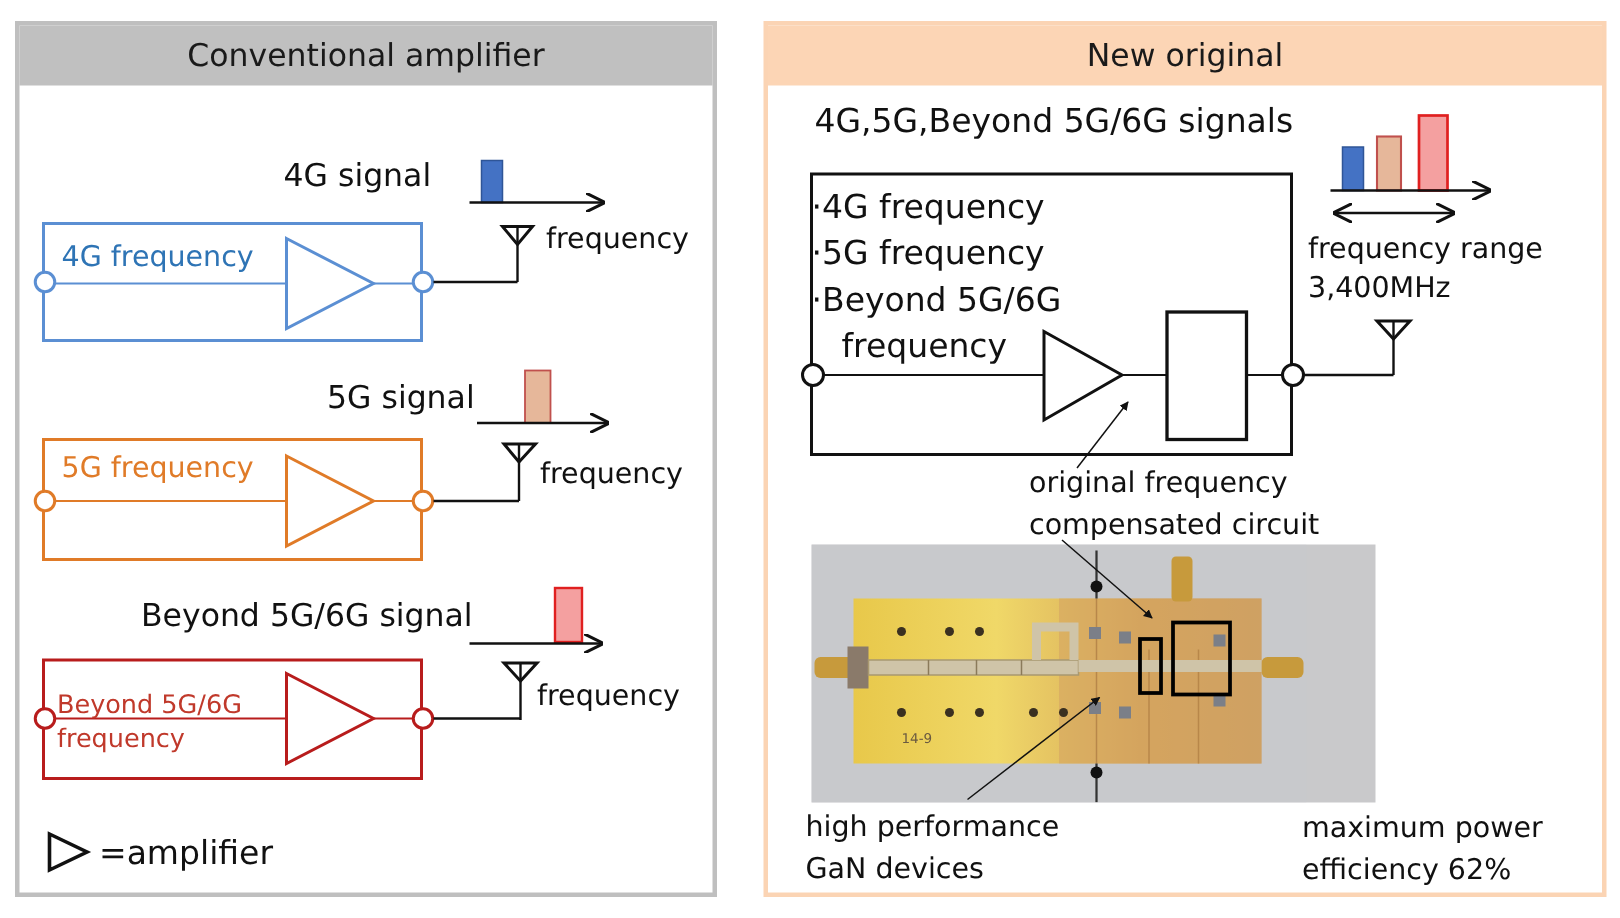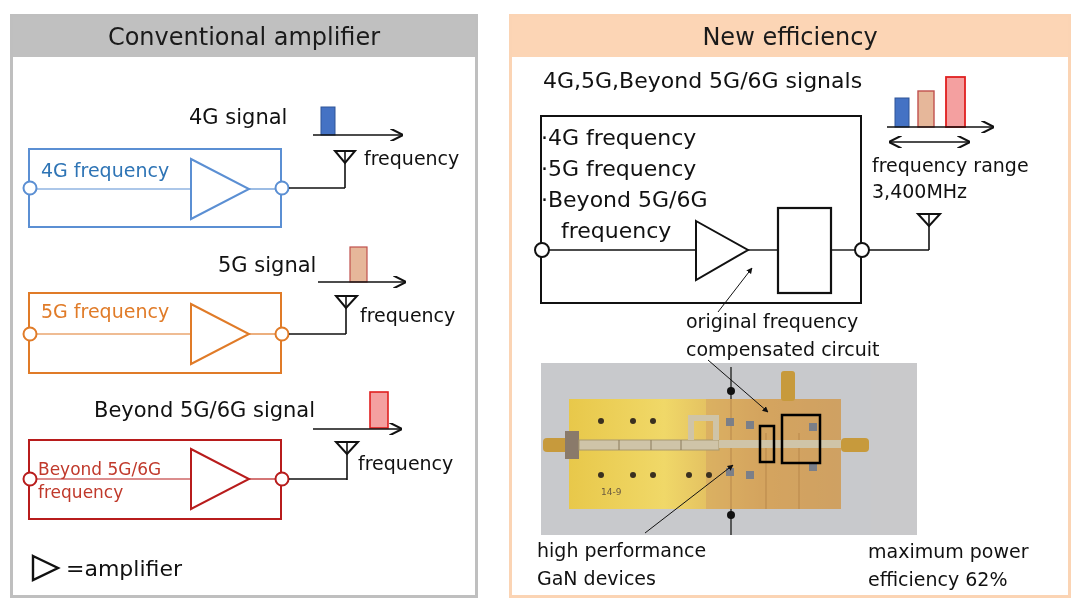--- a/index.html
+++ b/index.html
@@ -1,36 +1,36 @@
 <!DOCTYPE html>
 <html><head>
 <meta charset="utf-8">
 <style>
   html, body { margin: 0; padding: 0; background: #ffffff; }
   body { width: 1080px; height: 612px; position: relative; overflow: hidden;
          font-family: "DejaVu Sans", sans-serif; color: #1a1a1a; }
   .panel { position: absolute; box-sizing: border-box; }
   #left-panel { left: 10px; top: 14px; width: 468px; height: 584px; border: 3px solid #bfbfbf; background: #fff; }
   #right-panel { left: 509px; top: 14px; width: 562px; height: 584px; border: 3px solid #fbd4b4; background: #fff; }
-  .panel-header { position: absolute; left: 0; top: 0; right: 0; height: 40px; display: flex; align-items: center; justify-content: center; font-size: 24px; color: #1a1a1a; }
+  .panel-header { position: absolute; left: 0; top: 0; right: 0; height: 40px; display: flex; align-items: center; justify-content: center; font-size: 21px; color: #1a1a1a; }
   #left-panel .panel-header { background: #c0c0c0; }
   #right-panel .panel-header { background: #fcd5b5; }
   svg.diagram { position: absolute; left: 0; top: 0; }
   .lbl { font-family: "DejaVu Sans", sans-serif; }
   .photo { position: absolute; left: 541px; top: 363px; width: 376px; height: 172px; background: #c9c9cb; overflow: hidden; }
 </style>
 </head>
 <body>
 
 <div id="left-panel" class="panel">
   <div class="panel-header">Conventional amplifier</div>
 </div>
 
 <div id="right-panel" class="panel">
-  <div class="panel-header">New efficiency</div>
+  <div class="panel-header">New original</div>
 </div>
 
 <div class="photo">
   <svg width="330" height="172" viewBox="0 0 330 172">
     <defs>
       <linearGradient id="pcbGrad" x1="0" y1="0" x2="1" y2="0">
         <stop offset="0" stop-color="#e8c84a"></stop>
         <stop offset="0.35" stop-color="#f0d868"></stop>
         <stop offset="0.7" stop-color="#d6a75a"></stop>
         <stop offset="1" stop-color="#caa064"></stop>

